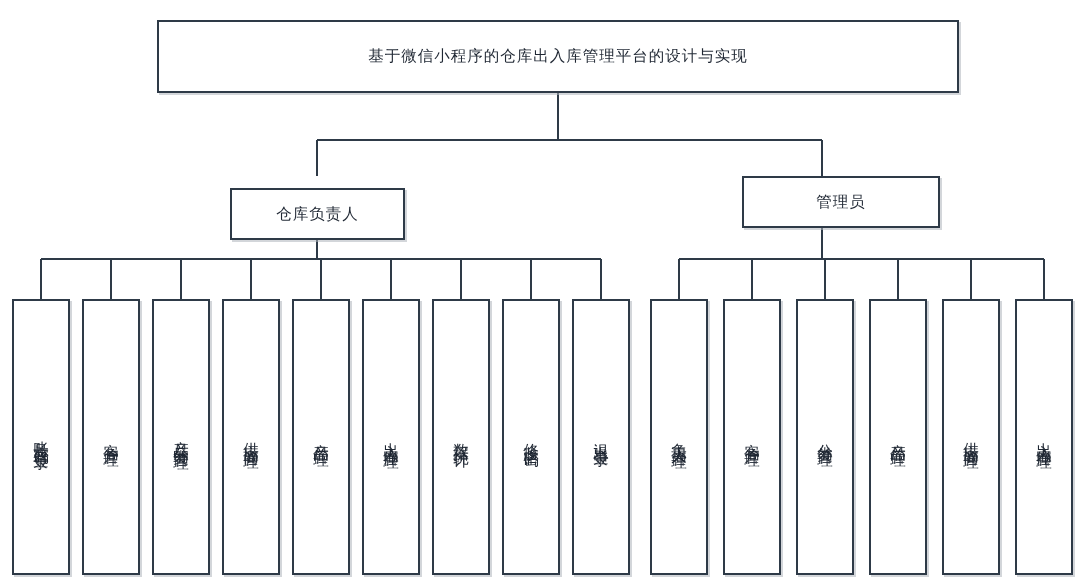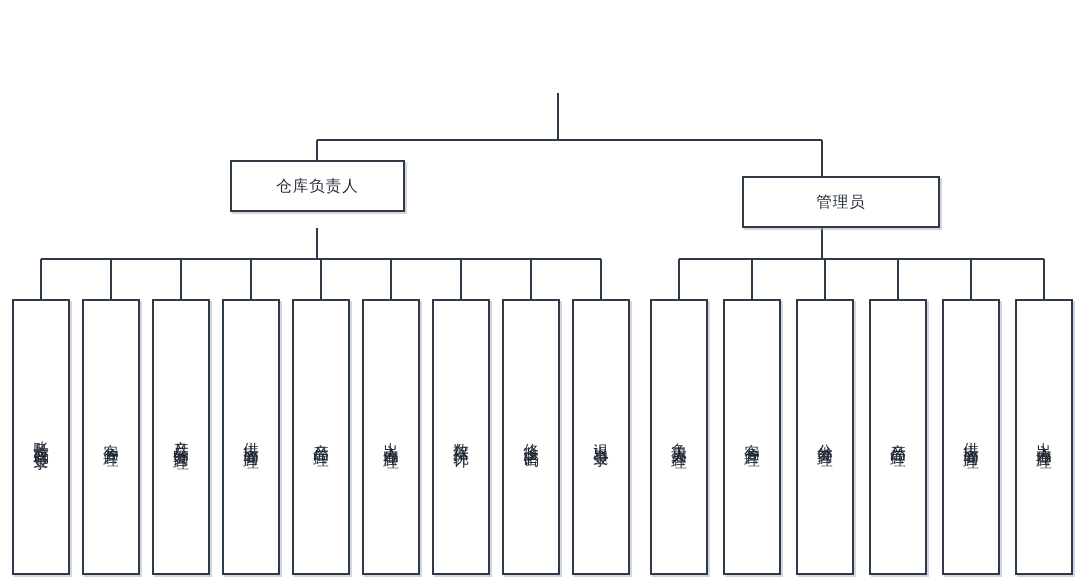--- a/index.html
+++ b/index.html
@@ -44,21 +44,21 @@
     line-height: 1.45;
     letter-spacing: 0.5px;
     color: #1f2733;
     white-space: pre-line;
   }
   
   #root-node { left: 157px; top: 20px; width: 802px; height: 73px; }
   #root-node .lbl { font-size: 15.5px; letter-spacing: 1px; }
   
   .role-node { height: 52px; }
-  #role-0 { left: 230px; top: 160px; width: 175px; text-align: right; }
+  #role-0 { left: 230px; top: 188px; width: 175px; text-align: right; }
   #role-1 { left: 742px; top: 176px; width: 198px; }
   .role-node .lbl { font-size: 15.5px; letter-spacing: 1px; }
   
   .leaf-node {
     top: 299px;
     width: 58px;
     height: 276px;
     align-items: center;
     justify-content: center;
   }
@@ -100,20 +100,23 @@
       <line x1="679" y1="259" x2="1044" y2="259"></line>
       <line x1="679" y1="259" x2="679" y2="299"></line>
       <line x1="752" y1="259" x2="752" y2="299"></line>
       <line x1="825" y1="259" x2="825" y2="299"></line>
       <line x1="898" y1="259" x2="898" y2="299"></line>
       <line x1="971" y1="259" x2="971" y2="299"></line>
       <line x1="1044" y1="259" x2="1044" y2="299"></line>
     </g>
   </svg>
 
+  <div class="node" id="root-node">
+    <span class="lbl">基于微信小程序的仓库出入库管理平台的设计与实现</span>
+  </div>
 
   <div class="node role-node" id="role-0">
     <span class="lbl">仓库负责人</span>
   </div>
   <div class="node role-node" id="role-1">
     <span class="lbl">管理员</span>
   </div>
 
   <div class="node leaf-node" style="left:12px">
       <span class="lbl">账号密码登录</span>

